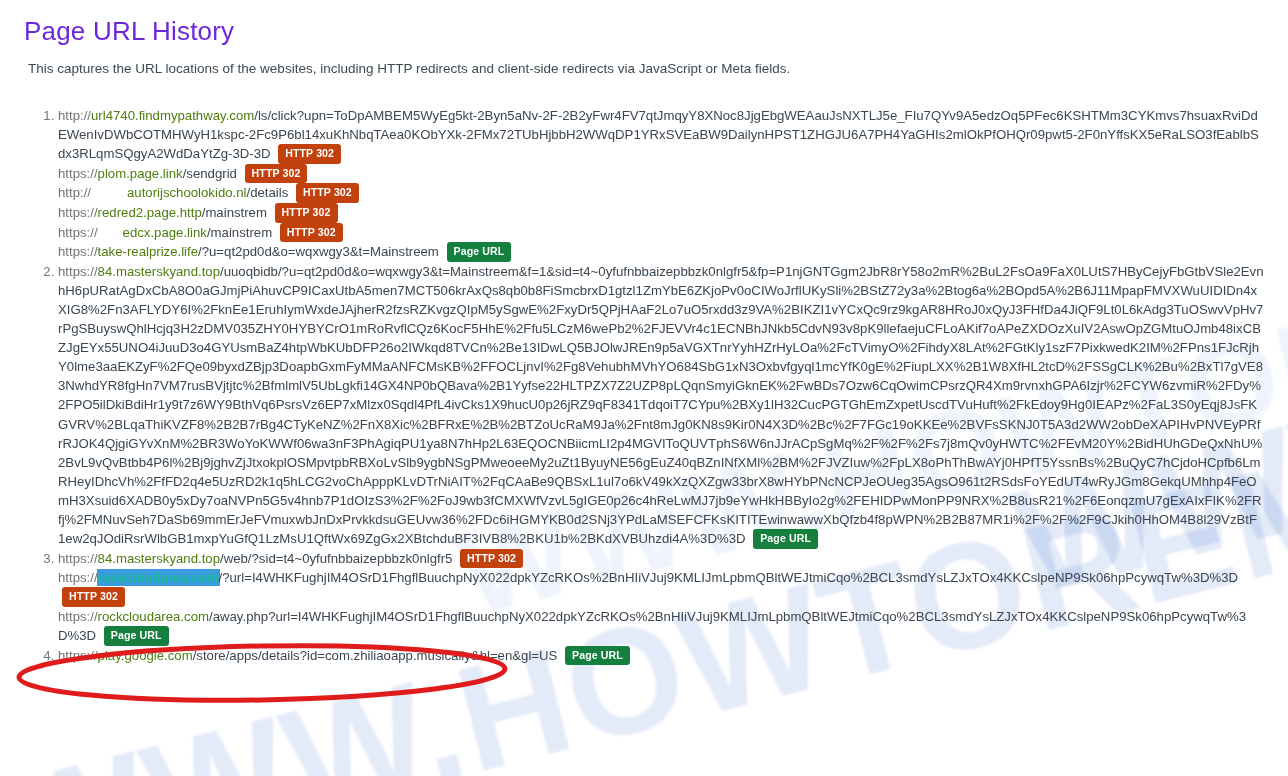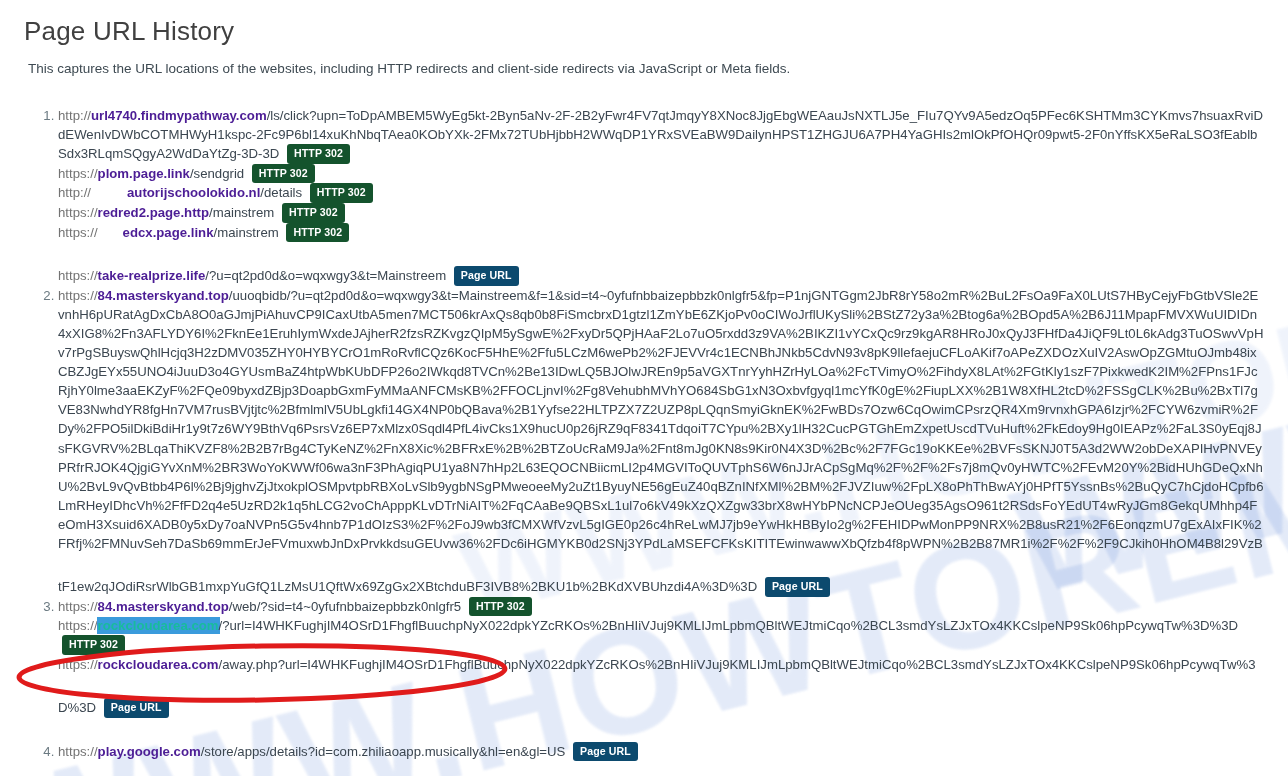--- a/index.html
+++ b/index.html
@@ -59,21 +59,21 @@
   
   #page {
     position: relative;
     z-index: 1;
     padding: 14px 24px 0 24px;
   }
 
   #page-title {
     font-size: 26px;
     font-weight: normal;
-    color: #404040;
+    color: #6d28d9;
     margin: 0 0 0 0;
     line-height: 34px;
     letter-spacing: .2px;
   }
 
   #page-subtitle {
     font-size: 13.5px;
     color: #3e4a52;
     margin: 12px 0 28px 4px;
     line-height: 18px;
@@ -103,21 +103,21 @@
     word-break: break-all;
     overflow-wrap: anywhere;
     font-size: 13.2px;
     color: #3b4650;
   }
   .sub-line {
     margin-left: 0px;
   }
 
   .scheme  { color: #737373; }
-  .host    { color: #4c1d95; font-weight: bold; }
+  .host    { color: #4d7c0f; font-weight: normal; }
   .host-sel{
     color: #18bc9c;
     font-weight: bold;
     background: #3a9bdc;
     box-shadow: 0 0 0 1px #3a9bdc;
   }
   .path    { color: #3b4650; }
 
   .badge {
     display: inline-block;
@@ -125,22 +125,22 @@
     font-size: 10.6px;
     font-weight: bold;
     line-height: 1;
     padding: 4px 7px 5px 7px;
     border-radius: 3px;
     color: #ffffff;
     margin-left: 4px;
     white-space: nowrap;
     letter-spacing: .1px;
   }
-  .badge-302  { background: #14532d; }
-  .badge-page { background: #0c4a6e; margin-top: 24px; }
+  .badge-302  { background: #c2410c; }
+  .badge-page { background: #15803d; }
 
   
   #annotation-layer {
     position: absolute;
     inset: 0;
     z-index: 5;
     pointer-events: none;
   }
 </style>
 </head>

